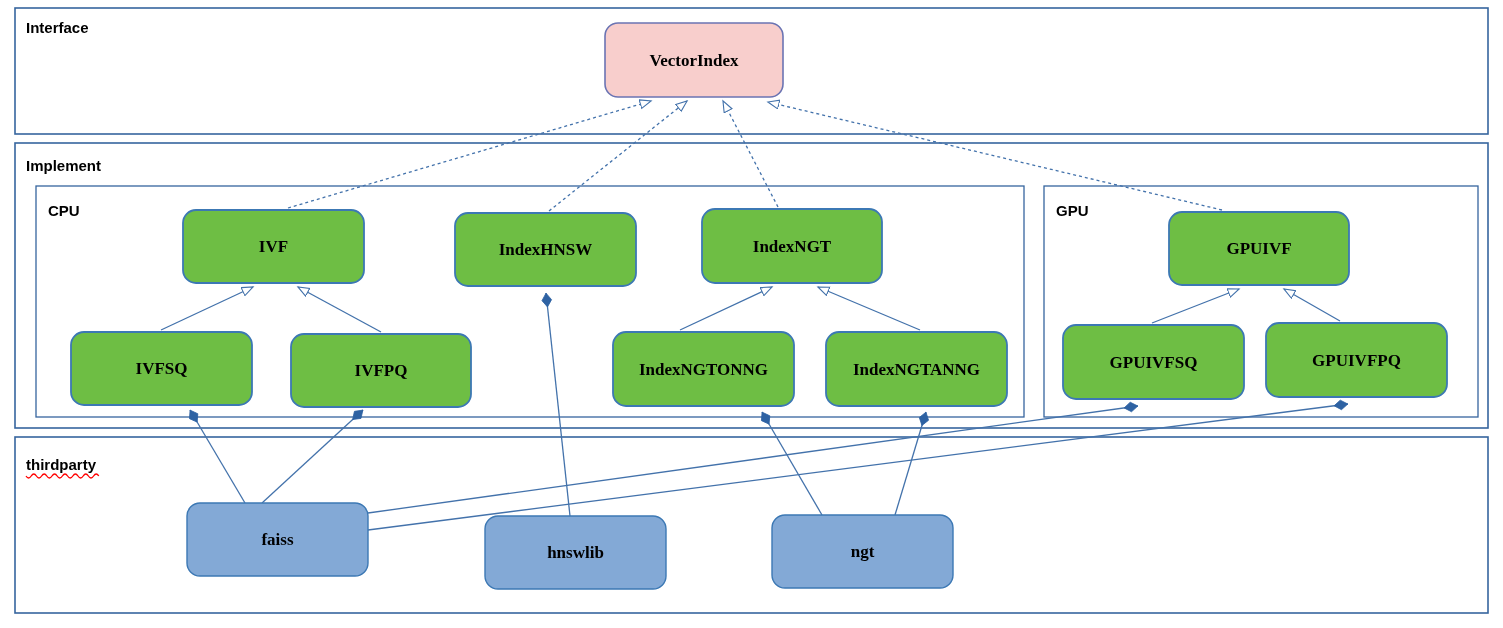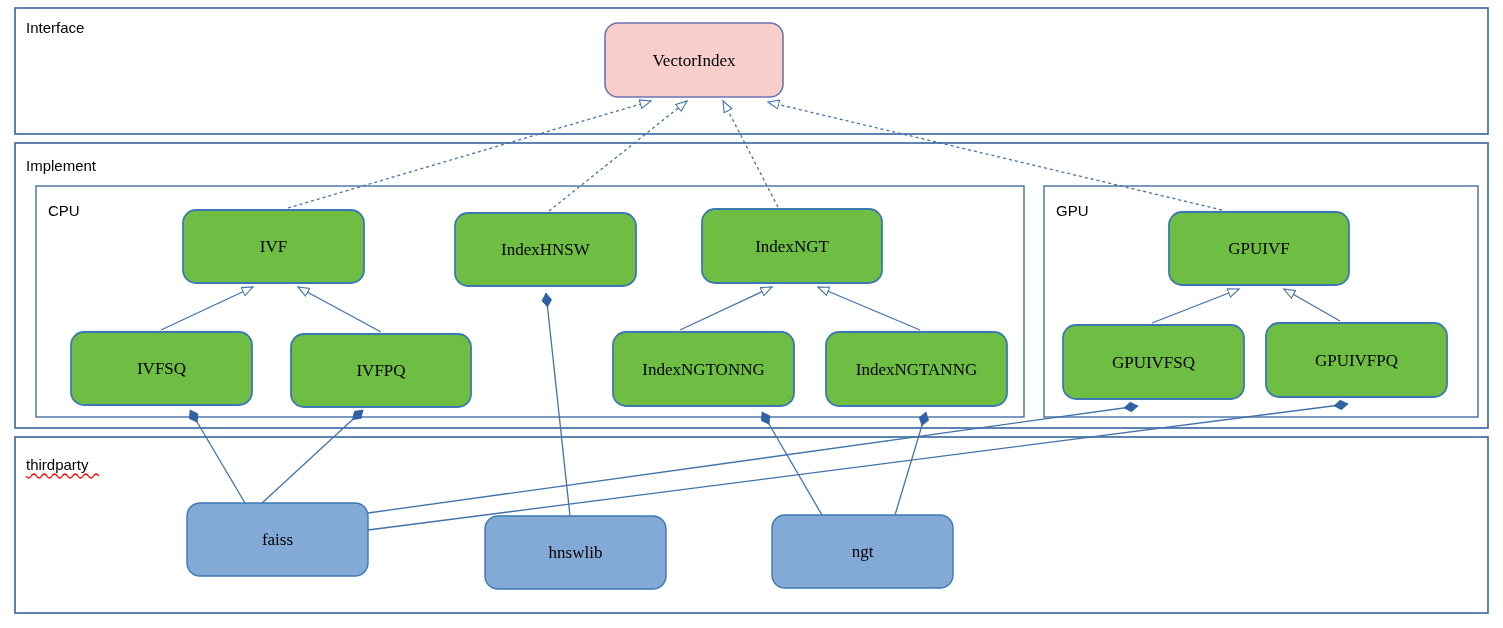--- a/index.html
+++ b/index.html
@@ -1,18 +1,18 @@
 <!DOCTYPE html>
 <html><head>
 <meta charset="utf-8">
 <style>
   html,body{margin:0;padding:0;background:#ffffff;}
   body{width:1503px;height:628px;overflow:hidden;
        font-family:"Liberation Sans",sans-serif;}
-  #stage{position:relative;width:1503px;height:628px;}
+  #stage{position:relative;width:1503px;height:628px;font-weight:bold;}
   svg{display:block;}
   .grp-label{font-family:"Liberation Sans",sans-serif;font-size:15px;fill:#000000;}
   .node-label{font-family:"Liberation Serif",serif;font-size:17px;fill:#000000;
               text-anchor:middle;dominant-baseline:central;}
 </style>
 </head>
 <body>
 
 <div id="stage">
 <svg width="1503" height="628" viewBox="0 0 1503 628" xmlns="http://www.w3.org/2000/svg">

